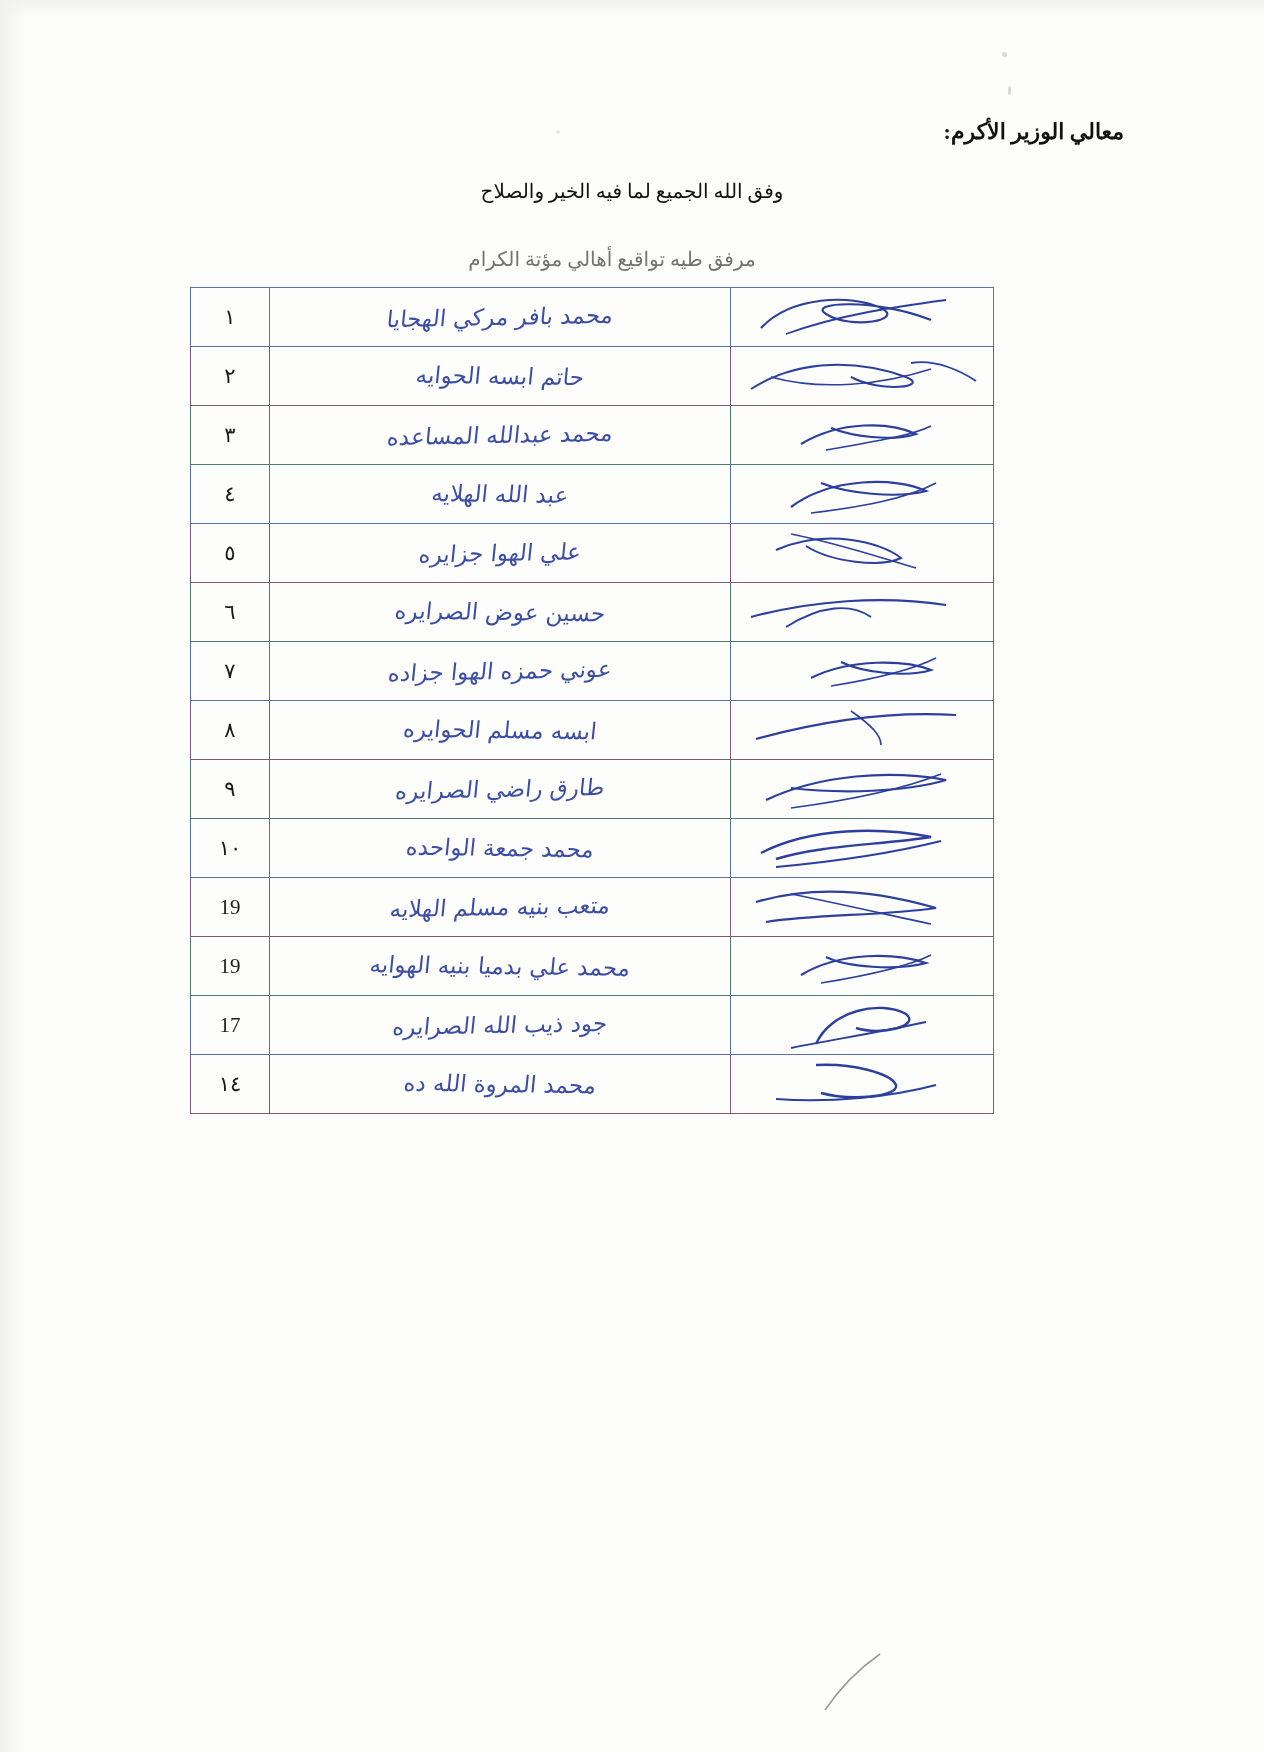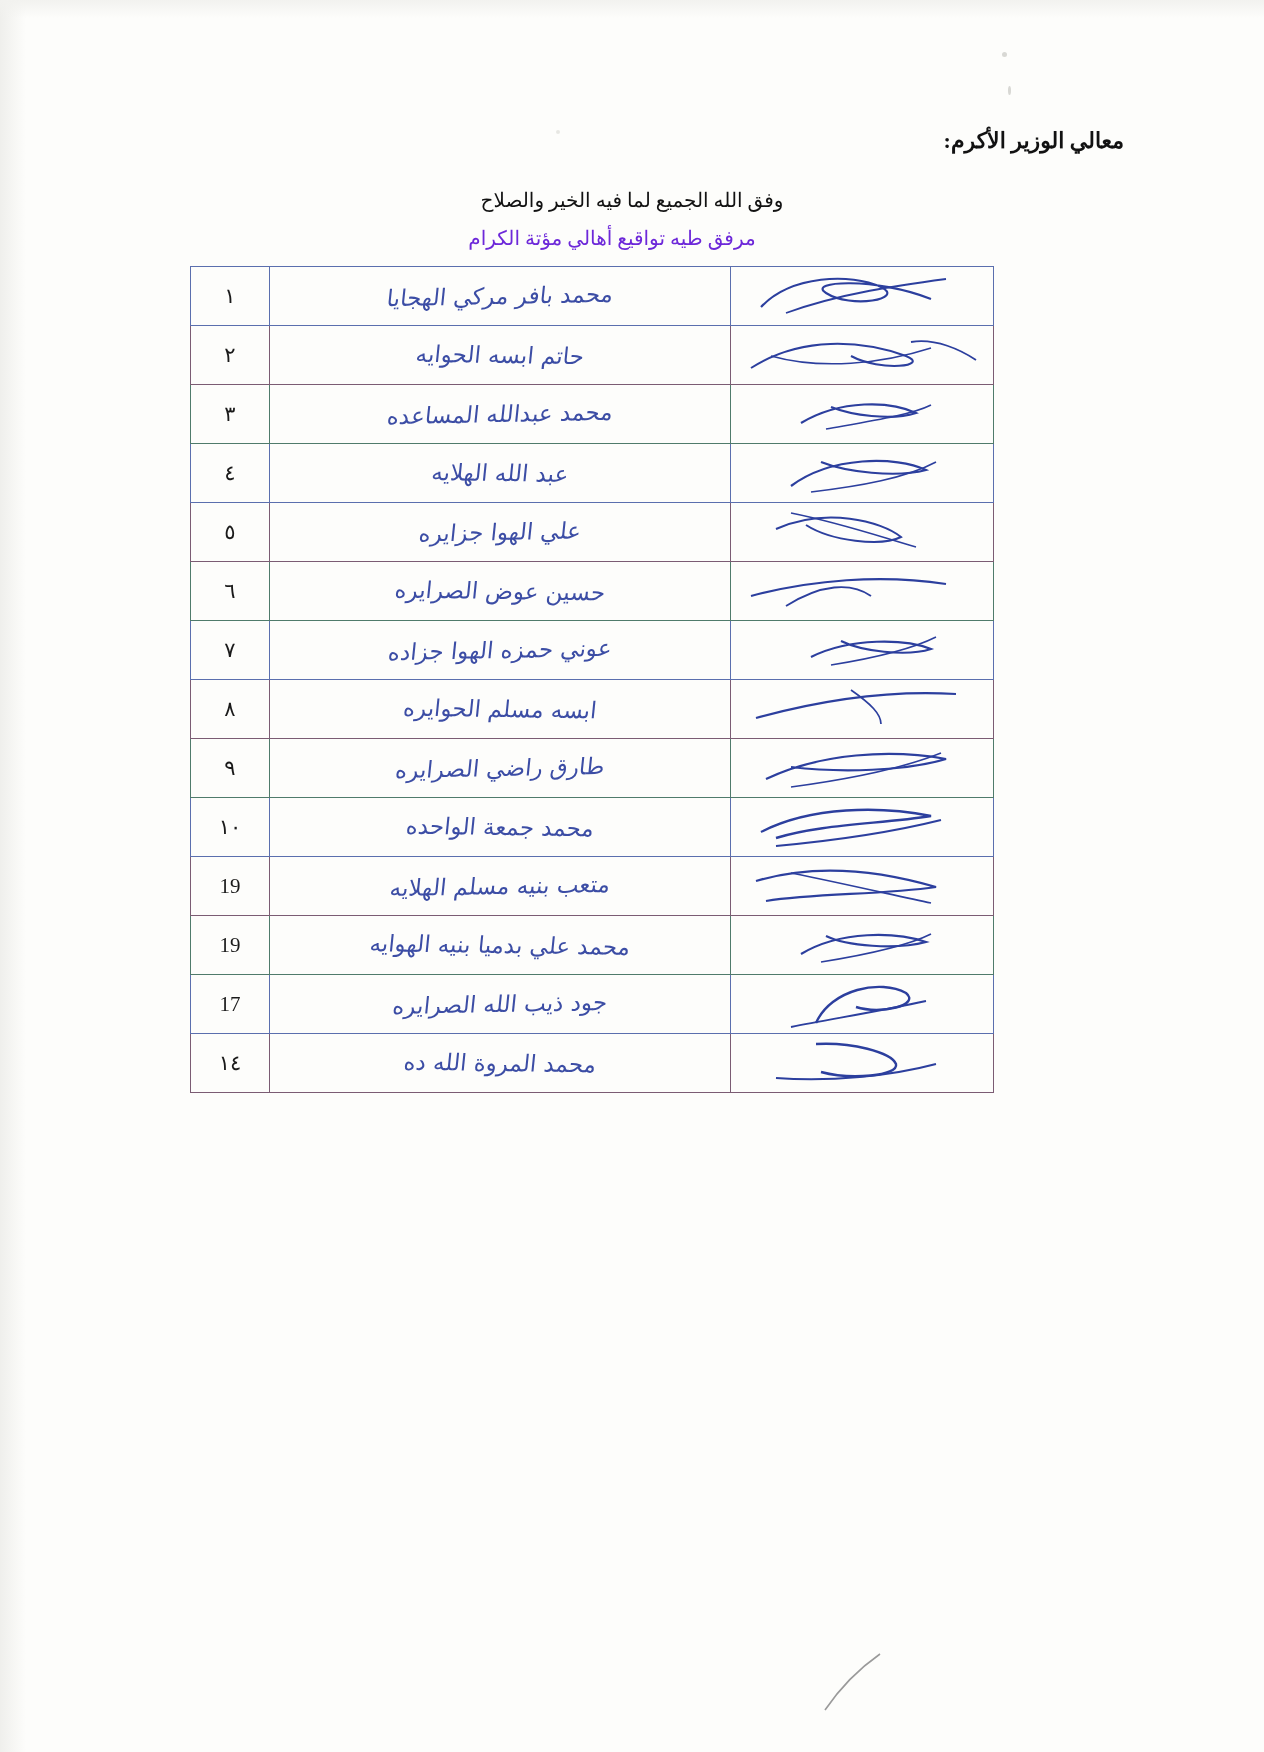--- a/index.html
+++ b/index.html
@@ -33,21 +33,21 @@
     pointer-events: none;
   }
   .speck {
     position: absolute;
     background: #d8d8d4;
     border-radius: 50%;
   }
 
   .doc-body {
     position: absolute;
-    top: 128px;
+    top: 119px;
     left: 140px;
     right: 140px;
   }
 
   .salutation {
     text-align: right;
     font-weight: bold;
     font-size: 22px;
     color: #121212;
     margin-bottom: 26px;
@@ -60,26 +60,26 @@
     color: #121212;
     margin-bottom: 28px;
   }
   .para.last-line-right {
     text-align-last: right;
   }
   .centered-line {
     text-align: center;
     font-size: 20px;
     color: #121212;
-    margin: 34px 0 14px 0;
+    margin: 34px 0 44px 0;
   }
   .attach-line {
     text-align: center;
     font-size: 20px;
-    color: #6d28d9;
+    color: #737373;
     margin: 0 0 16px 0;
     padding-right: 40px;
   }
 
   
   table.sig-table {
     border-collapse: collapse;
     width: 800px;
     margin: 0 auto;
     margin-right: 130px;

